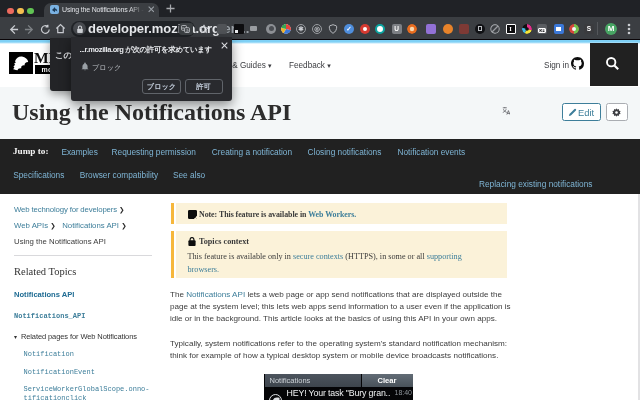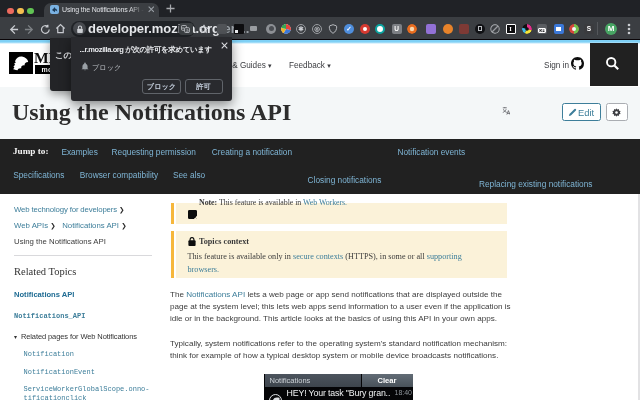--- a/index.html
+++ b/index.html
@@ -178,21 +178,21 @@
 <svg class="abs" style="left:612px;top:107.5px;" width="9" height="9" viewBox="0 0 10 10">
     <path d="M5 0.3 L5.8 1.8 L7.6 1.2 L7.8 3 L9.6 3.4 L8.7 5 L9.6 6.6 L7.8 7 L7.6 8.8 L5.8 8.2 L5 9.7 L4.2 8.2 L2.4 8.8 L2.2 7 L0.4 6.6 L1.3 5 L0.4 3.4 L2.2 3 L2.4 1.2 L4.2 1.8 Z" fill="#3f4044"></path>
     <circle cx="5" cy="5" r="1.4" fill="#fff"></circle>
   </svg>
 
 <div class="abs" style="left:0;top:139px;width:640px;height:55px;background:#212121;"></div>
 <div class="abs" style="left:13px;top:146px;color:#f5f5f5;font-family:'Liberation Serif',serif;font-weight:bold;font-size:9.2px;">Jump to:</div>
 <div class="abs jl" style="left:61.4px;top:146.5px;">Examples</div>
 <div class="abs jl" style="left:111.6px;top:146.5px;">Requesting permission</div>
 <div class="abs jl" style="left:211.8px;top:146.5px;">Creating a notification</div>
-<div class="abs jl" style="left:307.6px;top:146.5px;margin-top:28px;">Closing notifications</div>
+<div class="abs jl" style="left:307.6px;top:146.5px;">Closing notifications</div>
 <div class="abs jl" style="left:397.4px;top:146.5px;">Notification events</div>
 <div class="abs jl" style="left:479px;top:146.5px;margin-top:32px;">Replacing existing notifications</div>
 <div class="abs jl" style="left:13.2px;top:170px;">Specifications</div>
 <div class="abs jl" style="left:79.8px;top:170px;">Browser compatibility</div>
 <div class="abs jl" style="left:172.9px;top:170px;">See also</div>
 <style>.jl{color:#7fb5d5;font-size:8.3px;white-space:nowrap;}</style>
 
 <div class="abs" style="left:14px;top:204.5px;color:#3d7e9a;font-size:7.8px;letter-spacing:-0.15px;">Web technology for developers <span style="color:#2b2b2b;font-size:6.5px;">❯</span></div>
 <div class="abs" style="left:14px;top:220.5px;color:#3d7e9a;font-size:7.8px;">Web APIs <span style="color:#2b2b2b;font-size:6.5px;">❯</span>&nbsp;&nbsp; Notifications API <span style="color:#2b2b2b;font-size:6.5px;">❯</span></div>
 <div class="abs" style="left:14px;top:236.5px;color:#3c3c3c;font-size:7.8px;">Using the Notifications API</div>
@@ -205,21 +205,21 @@
 <div class="abs" style="left:23.5px;top:368px;color:#3d7e9a;font-family:'Liberation Mono',monospace;font-size:7px;">NotificationEvent</div>
 <div class="abs" style="left:23.5px;top:384.5px;width:132px;color:#3d7e9a;font-family:'Liberation Mono',monospace;font-size:7px;line-height:9px;">ServiceWorkerGlobalScope.onno-tificationclick</div>
 
 <div class="abs" style="left:170.5px;top:203px;width:3px;height:21px;background:#f6b73c;"></div>
 <div class="abs" style="left:175.5px;top:203px;width:331.5px;height:21px;background:#fbf2d9;"></div>
 <svg class="abs" style="left:188px;top:209.5px;" width="9" height="9" viewBox="0 0 10 10">
     <path d="M1.5 0 H8.5 A1.5 1.5 0 0 1 10 1.5 V8.5 A1.5 1.5 0 0 1 8.5 10 H8 L6 10 L1.5 10 A1.5 1.5 0 0 1 0 8.5 V1.5 A1.5 1.5 0 0 1 1.5 0 Z" fill="#0d0d0d"></path>
     <path d="M6.5 10 L10 6.5 L10 8.5 A1.5 1.5 0 0 1 8.5 10 Z" fill="#fbf2d9"></path>
     <circle cx="7.6" cy="8" r="0.8" fill="#0d0d0d"></circle>
   </svg>
-<div class="abs" style="left:199px;top:198px;font-family:'Liberation Serif',serif;font-size:7.9px;letter-spacing:-0.05px;color:#3b3b3b;white-space:nowrap;"><b>Note:</b> This feature is available in <span style="color:#3d7e9a;">Web Workers.</span></div>
+<div class="abs" style="left:199px;top:210px;font-family:'Liberation Serif',serif;font-size:7.9px;letter-spacing:-0.05px;color:#3b3b3b;white-space:nowrap;font-weight:bold;"><b>Note:</b> This feature is available in <span style="color:#3d7e9a;">Web Workers.</span></div>
 
 <div class="abs" style="left:170.5px;top:231px;width:3px;height:47px;background:#f6b73c;"></div>
 <div class="abs" style="left:175.5px;top:231px;width:331.5px;height:47px;background:#fbf2d9;"></div>
 <svg class="abs" style="left:188px;top:236.5px;" width="8" height="9" viewBox="0 0 10 11">
     <rect x="0.5" y="4" width="9" height="7" rx="1.2" fill="#0d0d0d"></rect>
     <path d="M2.6 4.5 V3 a2.4 2.4 0 0 1 4.8 0 V4.5" stroke="#0d0d0d" stroke-width="1.5" fill="none"></path>
   </svg>
 <div class="abs" style="left:199px;top:236.5px;font-family:'Liberation Serif',serif;font-weight:bold;font-size:8.2px;color:#3b3b3b;">Topics context</div>
 <div class="abs" style="left:187.5px;top:249.5px;width:318px;font-family:'Liberation Serif',serif;font-size:8.2px;line-height:13.5px;color:#3b3b3b;">This feature is available only in <span style="color:#3d7e9a;">secure contexts</span> (HTTPS), in some or all <span style="color:#3d7e9a;">supporting<br>browsers.</span></div>
 

